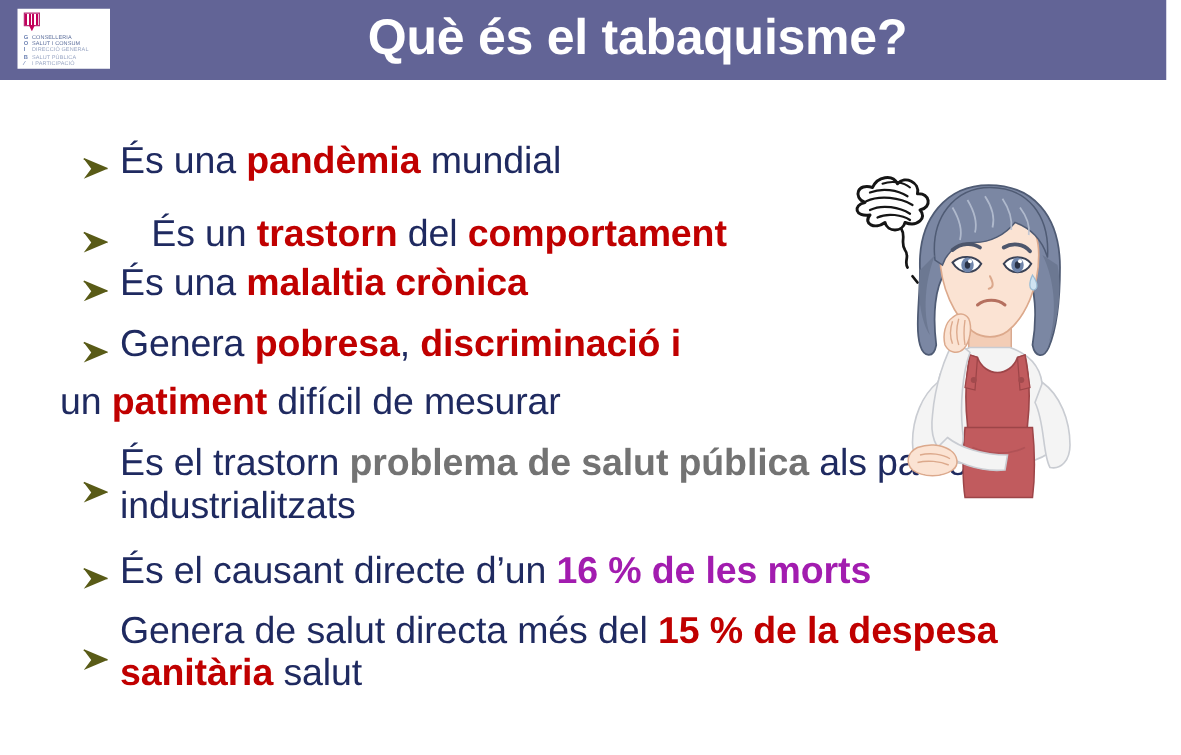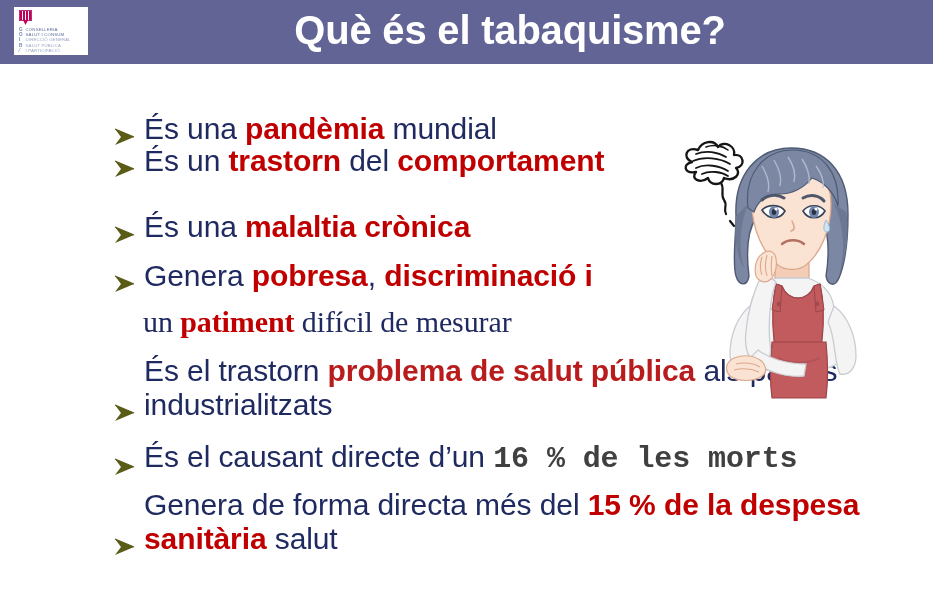--- a/index.html
+++ b/index.html
@@ -110,47 +110,46 @@
     position: absolute;
     left: 0;
     top: 64px;
     width: 945px;
     height: 540px;
   }
 
   .bullet-row {
     position: absolute;
     display: flex;
-    align-items: flex-end;
+    align-items: center;
     color: #1f2a60;
     font-size: 30px;
     line-height: 34px;
     letter-spacing: -0.1px;
-    margin-left: 48px;
   }
   .marker {
     flex: 0 0 auto;
     width: 34px;
     color: #595b17;
     font-size: 25px;
     line-height: 36px;
     text-align: left;
     padding-left: 4px;
     box-sizing: border-box;
   }
   .marker svg { display: block; margin-top: 12px; }
   .row-text {
     flex: 1 1 auto;
   }
   .row-text b { color: #c00000; font-weight: bold; }
-  .no-marker { padding-left: 95px; font-family: Liberation Serif, serif; }
+  .no-marker { padding-left: 48px; }
 
   
   #row-0 { left: 62px; top: 48px;  width: 640px; }
-  #row-1 { left: 62px; top: 80px;  width: 660px; }
+  #row-1 { left: 62px; top: 107px;  width: 660px; gap: 25px; }
   #row-2 { left: 62px; top: 146px; width: 640px; }
   #row-3 { left: 62px; top: 195px; width: 640px; }
   #row-3b{ left: 0px;  top: 241px; width: 640px; font-size: 30px; color:#1f2a60;}
   #row-4 { left: 62px; top: 290px; width: 830px; }
   #row-5 { left: 62px; top: 376px; width: 830px; }
   #row-6 { left: 62px; top: 424px; width: 830px; }
 
   
   #illustration {
     position: absolute;
@@ -240,41 +239,41 @@
       <span class="row-text"><span>un </span><b style="color: rgb(192, 0, 0);">patiment</b><span> difícil de mesurar</span></span>
     </div>
 
     <div class="bullet-row" id="row-4" style="color: rgb(31, 42, 96);">
       <span class="marker">
         <svg width="22" height="18" viewBox="0 0 22 18" aria-hidden="true">
           <path d="M1 1 L20 9 L1 17 L7 9 Z" fill="#595b17"></path>
           <path d="M1 1 L20 9" stroke="#595b17" stroke-width="1.2" fill="none"></path>
         </svg>
       </span>
-      <span class="row-text"><span>És el trastorn </span><b style="color: #b91c1c;">problema de salut pública</b><span> als països industrialitzats</span></span>
+      <span class="row-text"><span>És el trastorn </span><b style="color: #737373;">problema de salut pública</b><span> als països industrialitzats</span></span>
     </div>
 
     <div class="bullet-row" id="row-5" style="color: rgb(31, 42, 96);">
       <span class="marker">
         <svg width="22" height="18" viewBox="0 0 22 18" aria-hidden="true">
           <path d="M1 1 L20 9 L1 17 L7 9 Z" fill="#595b17"></path>
           <path d="M1 1 L20 9" stroke="#595b17" stroke-width="1.2" fill="none"></path>
         </svg>
       </span>
-      <span class="row-text"><span>És el causant directe d’un </span><b style="color: #404040; font-family: Liberation Mono, monospace;">16 % de les morts</b></span>
+      <span class="row-text"><span>És el causant directe d’un </span><b style="color: #a21caf;">16 % de les morts</b></span>
     </div>
 
     <div class="bullet-row" id="row-6" style="color: rgb(31, 42, 96);">
       <span class="marker">
         <svg width="22" height="18" viewBox="0 0 22 18" aria-hidden="true">
           <path d="M1 1 L20 9 L1 17 L7 9 Z" fill="#595b17"></path>
           <path d="M1 1 L20 9" stroke="#595b17" stroke-width="1.2" fill="none"></path>
         </svg>
       </span>
-      <span class="row-text"><span>Genera de forma directa més del </span><b style="color: rgb(192, 0, 0);">15 % de la despesa sanitària</b><span> salut</span></span>
+      <span class="row-text"><span>Genera de salut directa més del </span><b style="color: rgb(192, 0, 0);">15 % de la despesa sanitària</b><span> salut</span></span>
     </div>
 
     <div id="illustration">
       <svg viewBox="0 0 230 282" aria-hidden="true">
 
         <g fill="none" stroke="#151515" stroke-linecap="round" stroke-linejoin="round">
           <path d="M22 24 C10 20 6 32 16 36 C6 38 8 48 20 46 C14 53 24 58 32 52
                    C34 60 46 60 48 52 C58 56 66 48 60 42 C70 40 68 28 58 29
                    C60 20 48 14 42 21 C38 13 26 15 22 24 Z" stroke-width="2.4"></path>
           <path d="M20 28 C30 24 42 26 50 31" stroke-width="1.8"></path>

